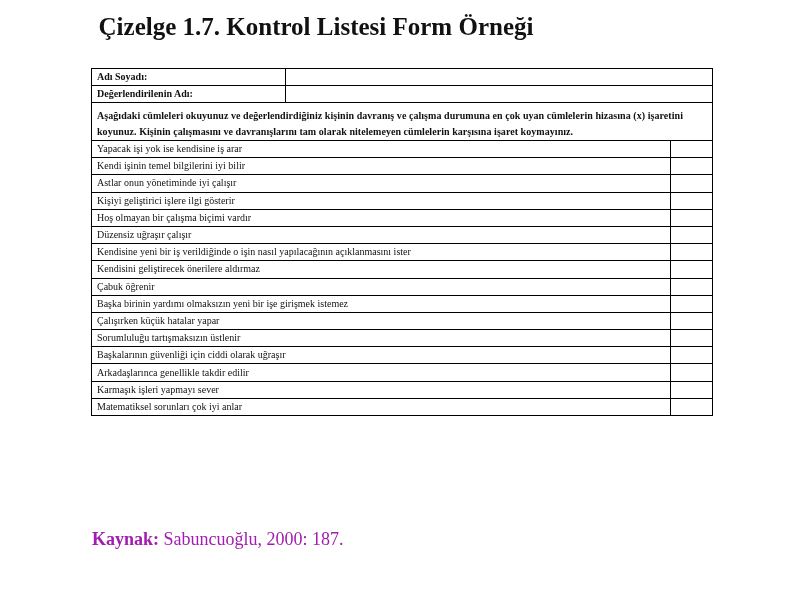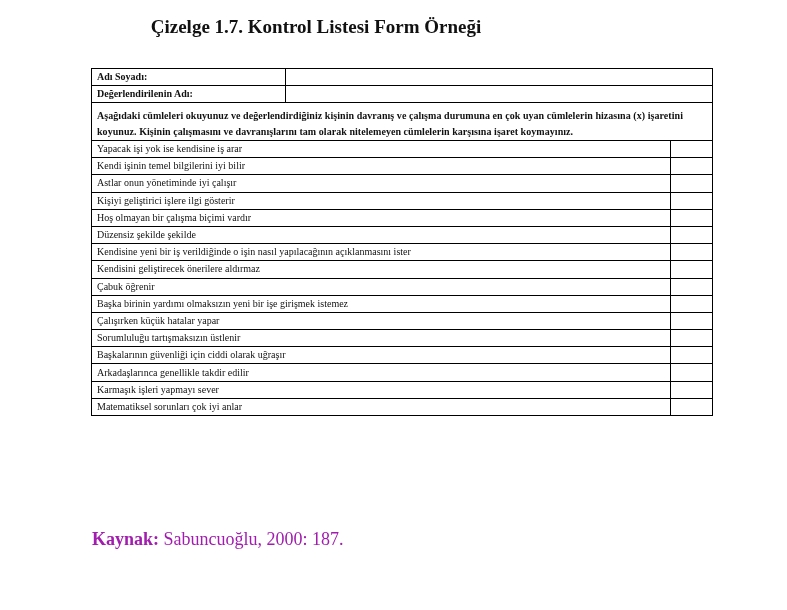--- a/index.html
+++ b/index.html
@@ -15,21 +15,21 @@
       color: #111111;
       overflow: hidden;
     }
     .title {
       position: absolute;
       left: 0;
       width: 632px;
       top: 15px;
       text-align: center;
       font-weight: bold;
-      font-size: 19px;
+      font-size: 25px;
       line-height: 24px;
       color: #111;
     }
     .form-table {
       position: absolute;
       left: 91px;
       top: 68px;
       width: 621px;
       border-collapse: collapse;
       table-layout: fixed;
@@ -112,21 +112,21 @@
       </tr>
       <tr>
         <td class="item-text" colspan="2">Kişiyi geliştirici işlere ilgi gösterir</td>
         <td class="item-check"></td>
       </tr>
       <tr>
         <td class="item-text" colspan="2">Hoş olmayan bir çalışma biçimi vardır</td>
         <td class="item-check"></td>
       </tr>
       <tr>
-        <td class="item-text" colspan="2">Düzensiz şekilde şekilde</td>
+        <td class="item-text" colspan="2">Düzensiz uğraşır çalışır</td>
         <td class="item-check"></td>
       </tr>
       <tr>
         <td class="item-text" colspan="2">Kendisine yeni bir iş verildiğinde o işin nasıl yapılacağının açıklanmasını ister</td>
         <td class="item-check"></td>
       </tr>
       <tr>
         <td class="item-text" colspan="2">Kendisini geliştirecek önerilere aldırmaz</td>
         <td class="item-check"></td>
       </tr>

